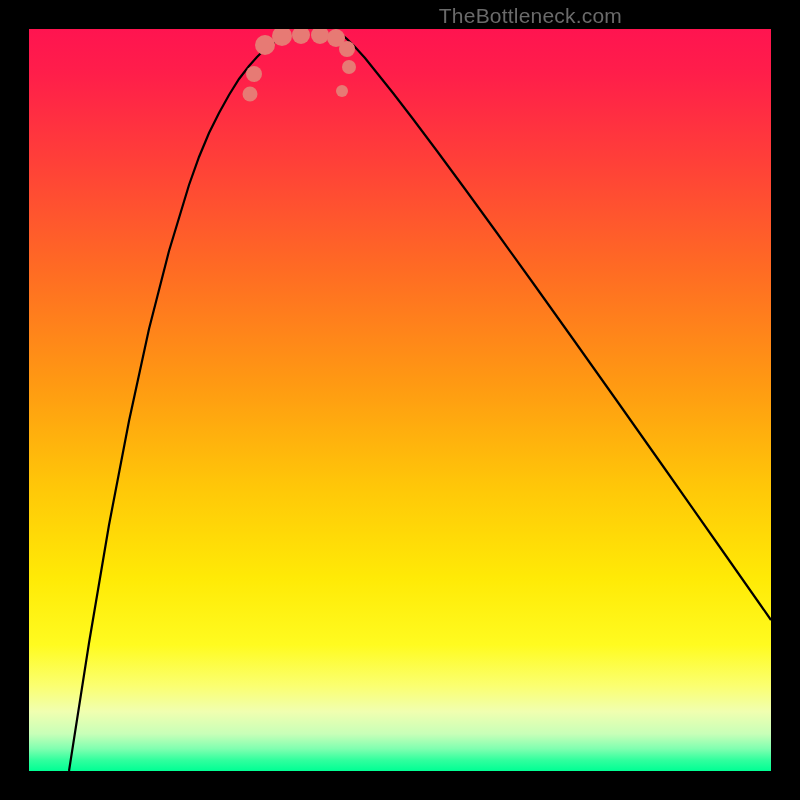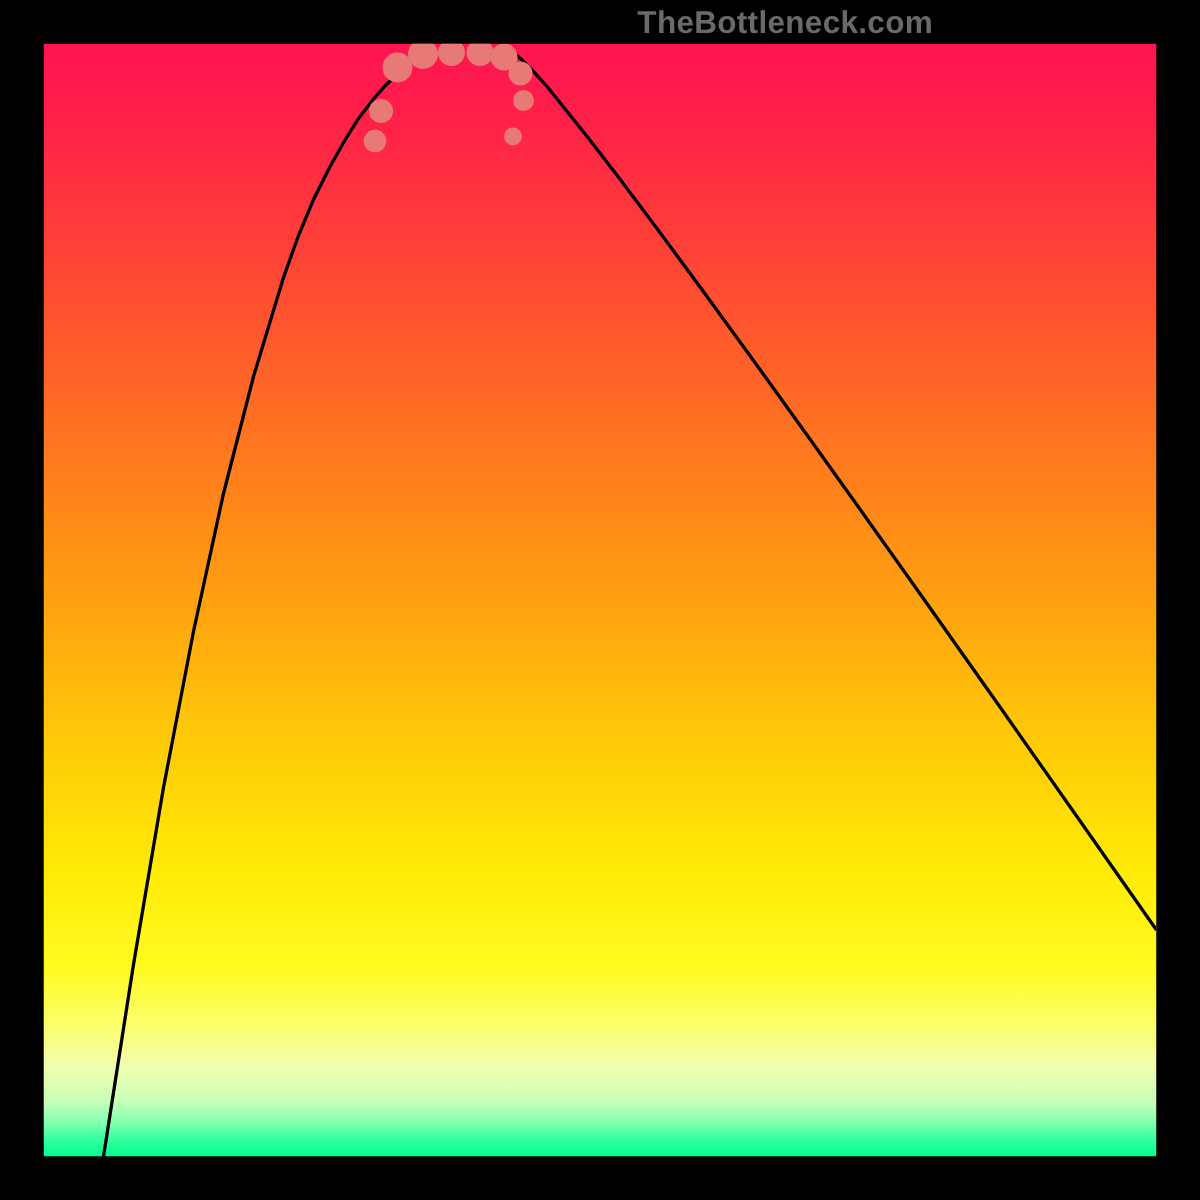--- a/index.html
+++ b/index.html
@@ -9,21 +9,20 @@
     height: 800px;
     background: #000;
     overflow: hidden;
     font-family: Arial, Helvetica, sans-serif;
   }
   .frame {
     position: absolute;
     top: 0; left: 0;
     width: 634px; height: 800px;
     background: #000;
-    font-weight: bold;
   }
   .plot-area {
     position: absolute;
     top: 29px;
     left: 29px;
     width: 742px;
     height: 742px;
     overflow: hidden;
   }
   .gradient {

